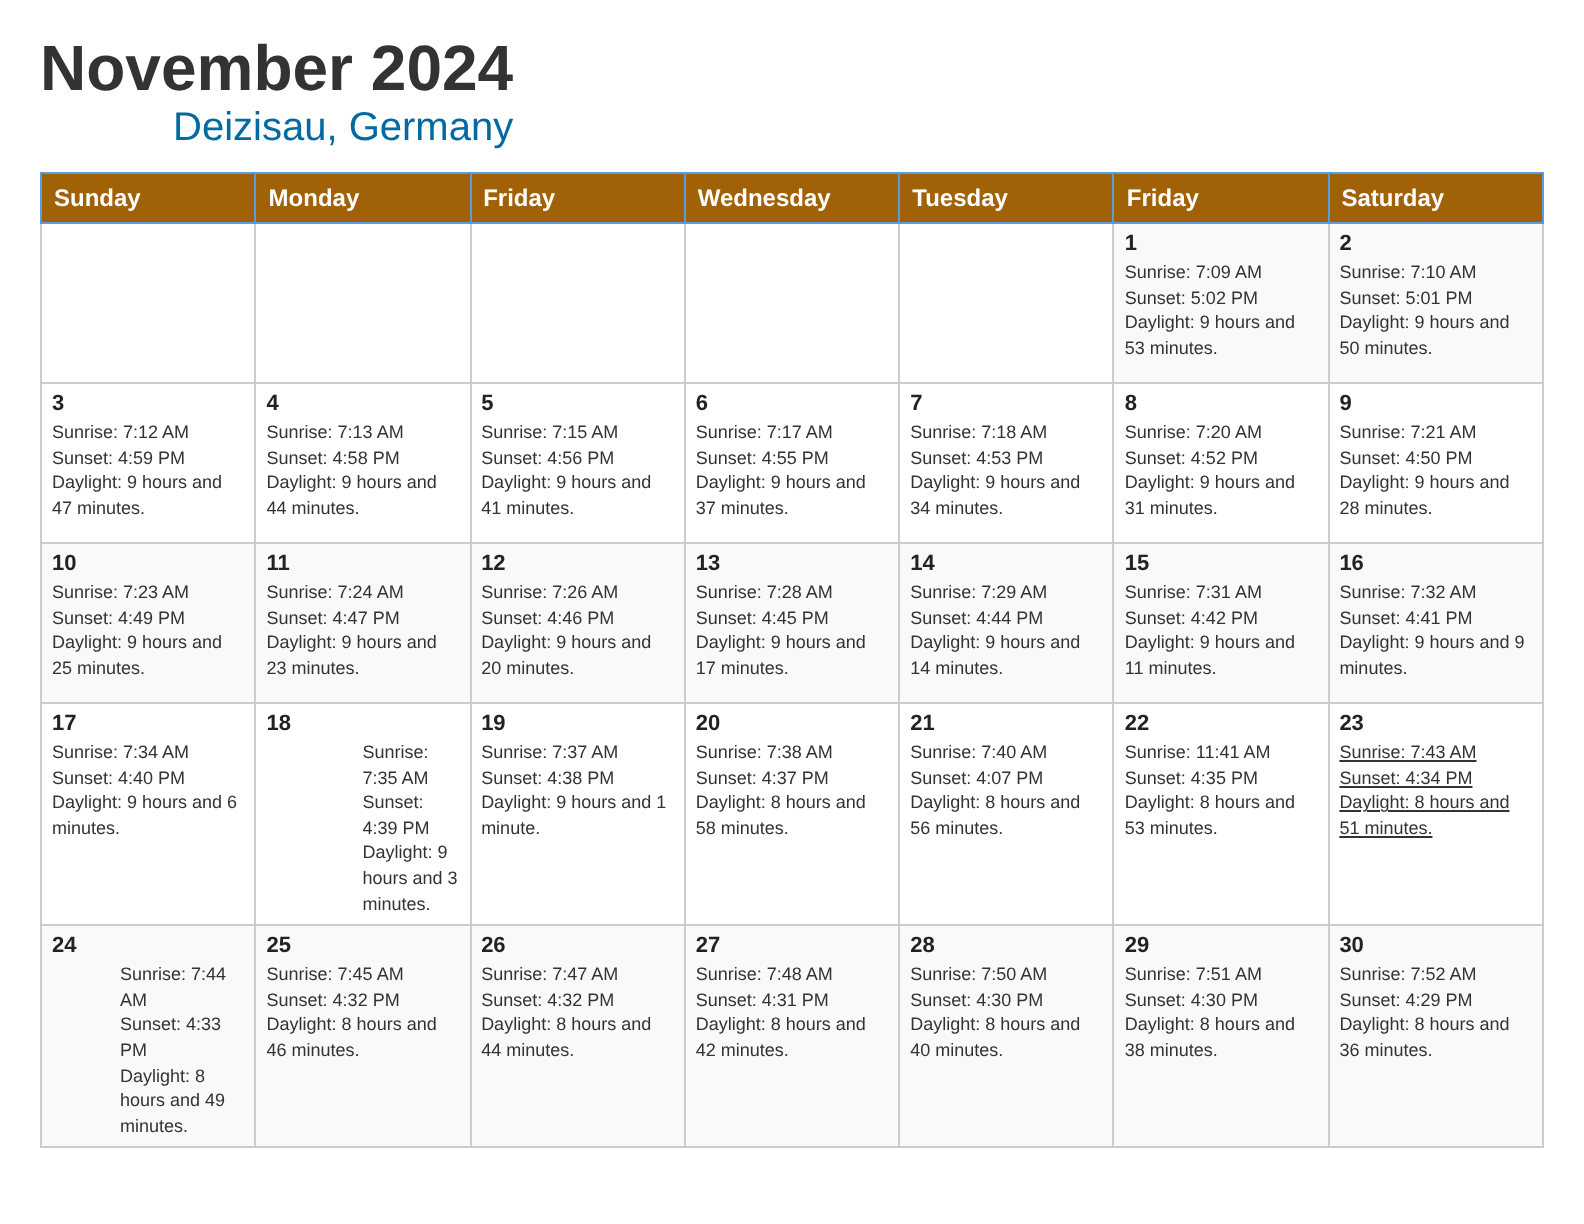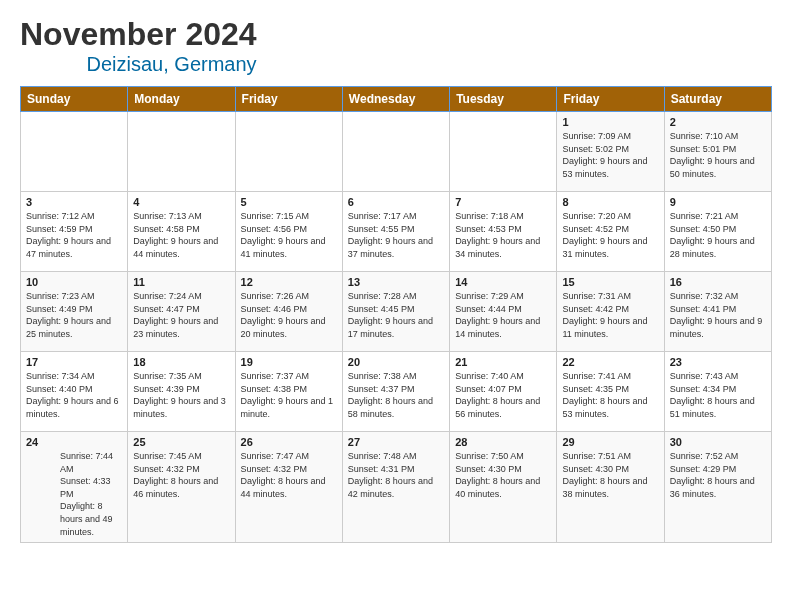--- a/index.html
+++ b/index.html
@@ -216,21 +216,21 @@
         </tr>
         <tr>
           <td>
             <div class="day-number">17</div>
             <div class="day-info" style="white-space: pre-line;">Sunrise: 7:34 AM
 Sunset: 4:40 PM
 Daylight: 9 hours and 6 minutes.</div>
           </td>
           <td>
             <div class="day-number">18</div>
-            <div class="day-info" style="white-space: pre-line;">Sunrise: 7:35 AM
+            <div class="day-info" style="white-space: pre-line; margin-left: 48px;">Sunrise: 7:35 AM
 Sunset: 4:39 PM
 Daylight: 9 hours and 3 minutes.</div>
           </td>
           <td>
             <div class="day-number">19</div>
             <div class="day-info" style="white-space: pre-line;">Sunrise: 7:37 AM
 Sunset: 4:38 PM
 Daylight: 9 hours and 1 minute.</div>
           </td>
           <td>
@@ -240,27 +240,27 @@
 Daylight: 8 hours and 58 minutes.</div>
           </td>
           <td>
             <div class="day-number">21</div>
             <div class="day-info" style="white-space: pre-line;">Sunrise: 7:40 AM
 Sunset: 4:07 PM
 Daylight: 8 hours and 56 minutes.</div>
           </td>
           <td>
             <div class="day-number">22</div>
-            <div class="day-info" style="white-space: pre-line;">Sunrise: 7:41 AM
+            <div class="day-info" style="white-space: pre-line;">Sunrise: 11:41 AM
 Sunset: 4:35 PM
 Daylight: 8 hours and 53 minutes.</div>
           </td>
           <td>
             <div class="day-number">23</div>
-            <div class="day-info" style="white-space: pre-line;">Sunrise: 7:43 AM
+            <div class="day-info" style="white-space: pre-line; text-decoration: underline;">Sunrise: 7:43 AM
 Sunset: 4:34 PM
 Daylight: 8 hours and 51 minutes.</div>
           </td>
         </tr>
         <tr>
           <td>
             <div class="day-number">24</div>
             <div class="day-info" style="white-space: pre-line; margin-left: 34px;">Sunrise: 7:44 AM
 Sunset: 4:33 PM
 Daylight: 8 hours and 49 minutes.</div>

